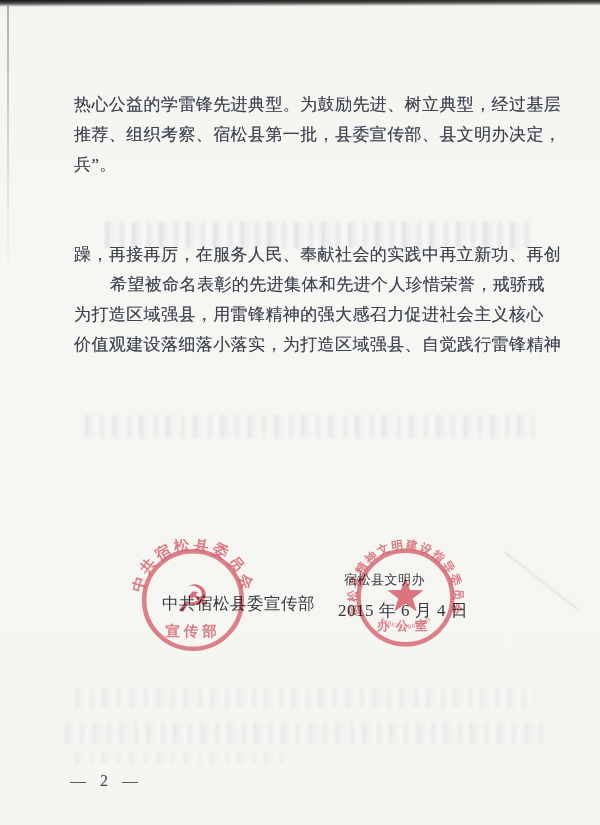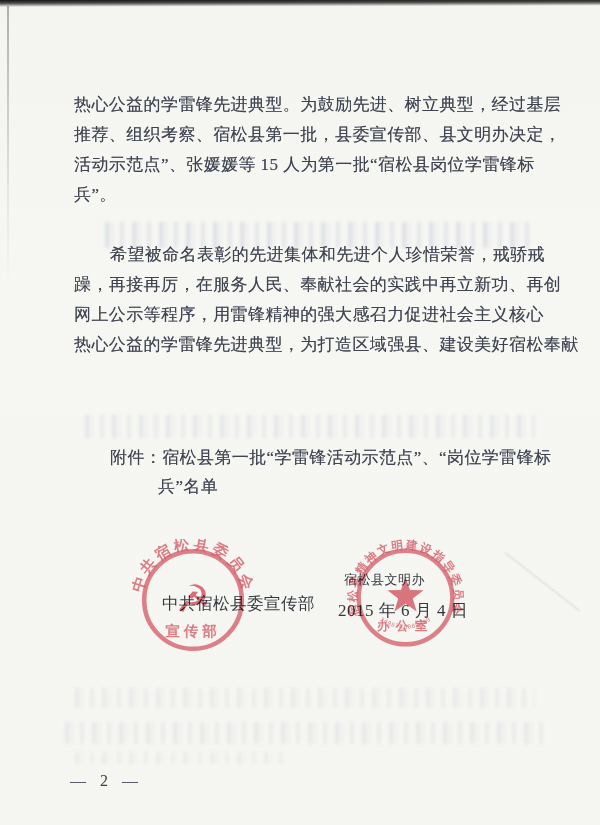--- a/index.html
+++ b/index.html
@@ -45,35 +45,30 @@
 
   <div class="bleed" style="left:105px;top:222px;width:430px;height:26px;opacity:.55;"></div>
   <div class="bleed" style="left:85px;top:415px;width:450px;height:23px;opacity:.40;"></div>
   <div class="bleed" style="left:75px;top:688px;width:460px;height:20px;opacity:.30;"></div>
   <div class="bleed" style="left:65px;top:722px;width:480px;height:22px;opacity:.33;"></div>
   <div class="bleed" style="left:75px;top:752px;width:215px;height:12px;opacity:.25;"></div>
 
   <div class="para" style="left:74px;top:90px;width:465px;">
     <div class="textline">热心公益的学雷锋先进典型。为鼓励先进、树立典型，经过基层</div>
     <div class="textline">推荐、组织考察、宿松县第一批，县委宣传部、县文明办决定，</div>
-    <div class="textline">活动示范点”、张媛媛等 15 人为第一批“宿松县岗位学雷锋标</div>
     <div class="textline">兵”。</div>
   </div>
 
   <div class="para" style="left:74px;top:240px;width:465px;">
+    <div class="textline">躁，再接再厉，在服务人民、奉献社会的实践中再立新功、再创</div>
     <div class="textline" style="padding-left:36px;">希望被命名表彰的先进集体和先进个人珍惜荣誉，戒骄戒</div>
-    <div class="textline">躁，再接再厉，在服务人民、奉献社会的实践中再立新功、再创</div>
-    <div class="textline">网上公示等程序，用雷锋精神的强大感召力促进社会主义核心</div>
-    <div class="textline">热心公益的学雷锋先进典型，为打造区域强县、建设美好宿松奉献</div>
+    <div class="textline">为打造区域强县，用雷锋精神的强大感召力促进社会主义核心</div>
+    <div class="textline">价值观建设落细落小落实，为打造区域强县、自觉践行雷锋精神</div>
   </div>
 
-  <div class="para" style="left:74px;top:443px;width:465px;">
-    <div class="textline" style="padding-left:36px;line-height:29px;">附件：宿松县第一批“学雷锋活动示范点”、“岗位学雷锋标</div>
-    <div class="textline" style="padding-left:84px;line-height:29px;">兵”名单</div>
-  </div>
 
   <div class="sig" style="left:114px;top:593px;margin-left:48px;">中共宿松县委宣传部</div>
   <div class="sig" style="left:344px;top:571px;font-size:13px;">宿松县文明办</div>
   <div class="sig" style="left:338px;top:599px;font-size:17px;">2015 年 6 月 4 日</div>
 
   <div class="pagenum">— 2 —</div>
 
   <div class="seal" style="left:132px;top:539px;">
     <svg width="122" height="122" viewBox="0 0 160 160">
       <g stroke="none">

